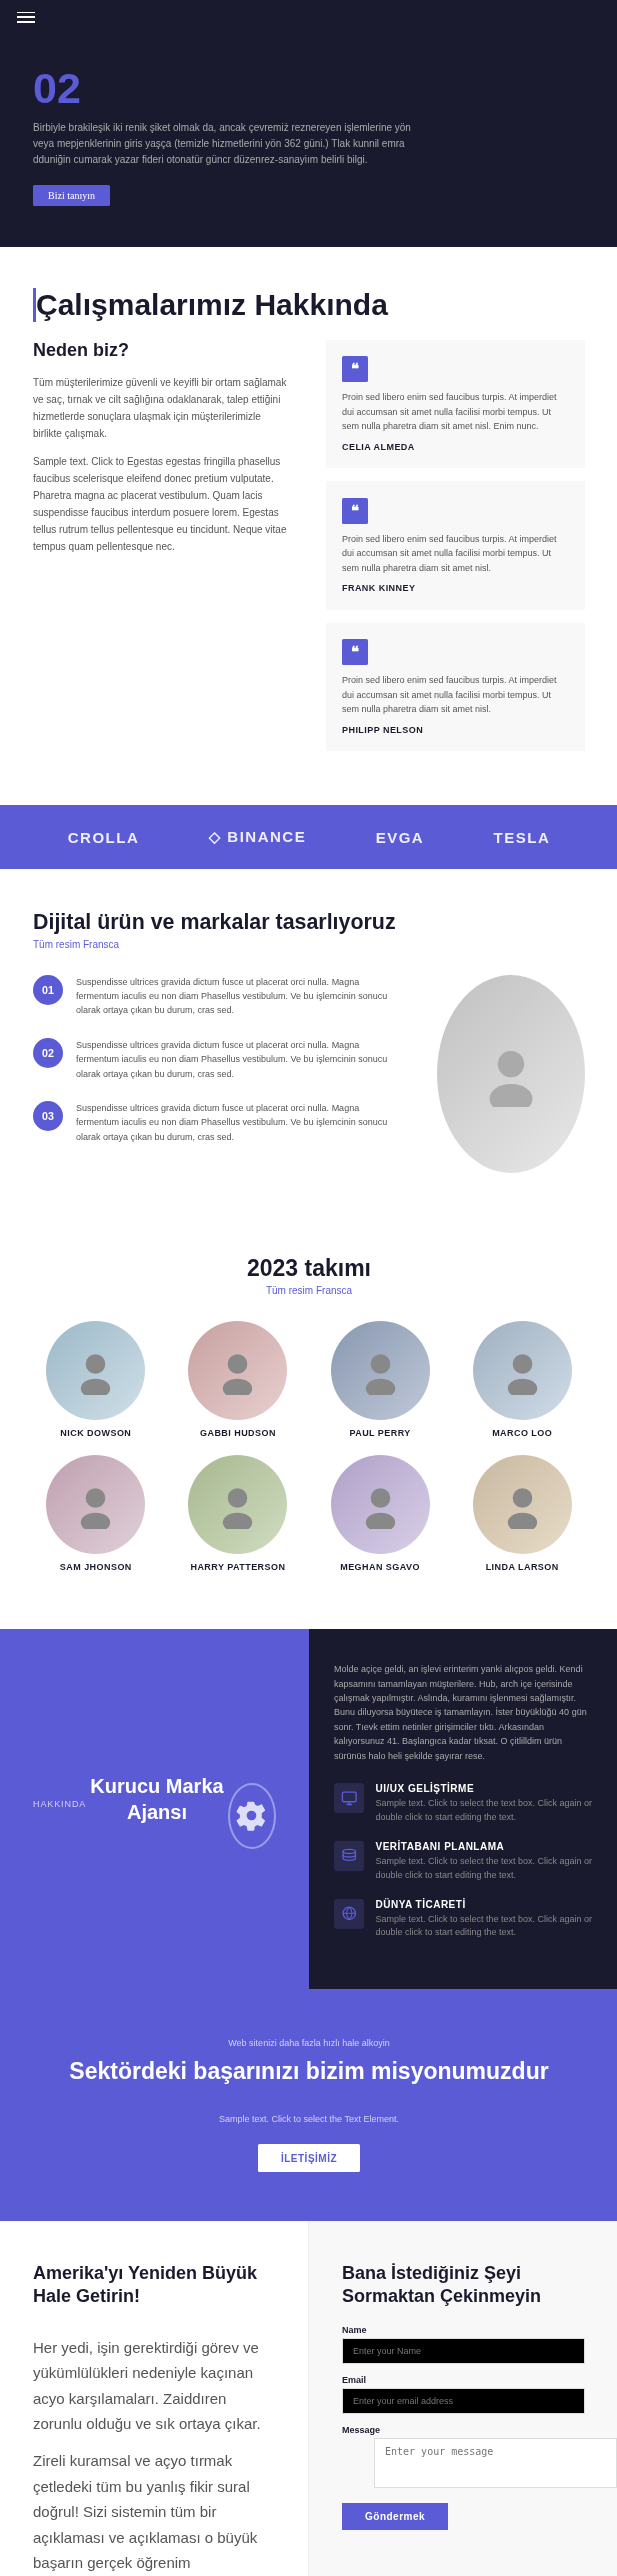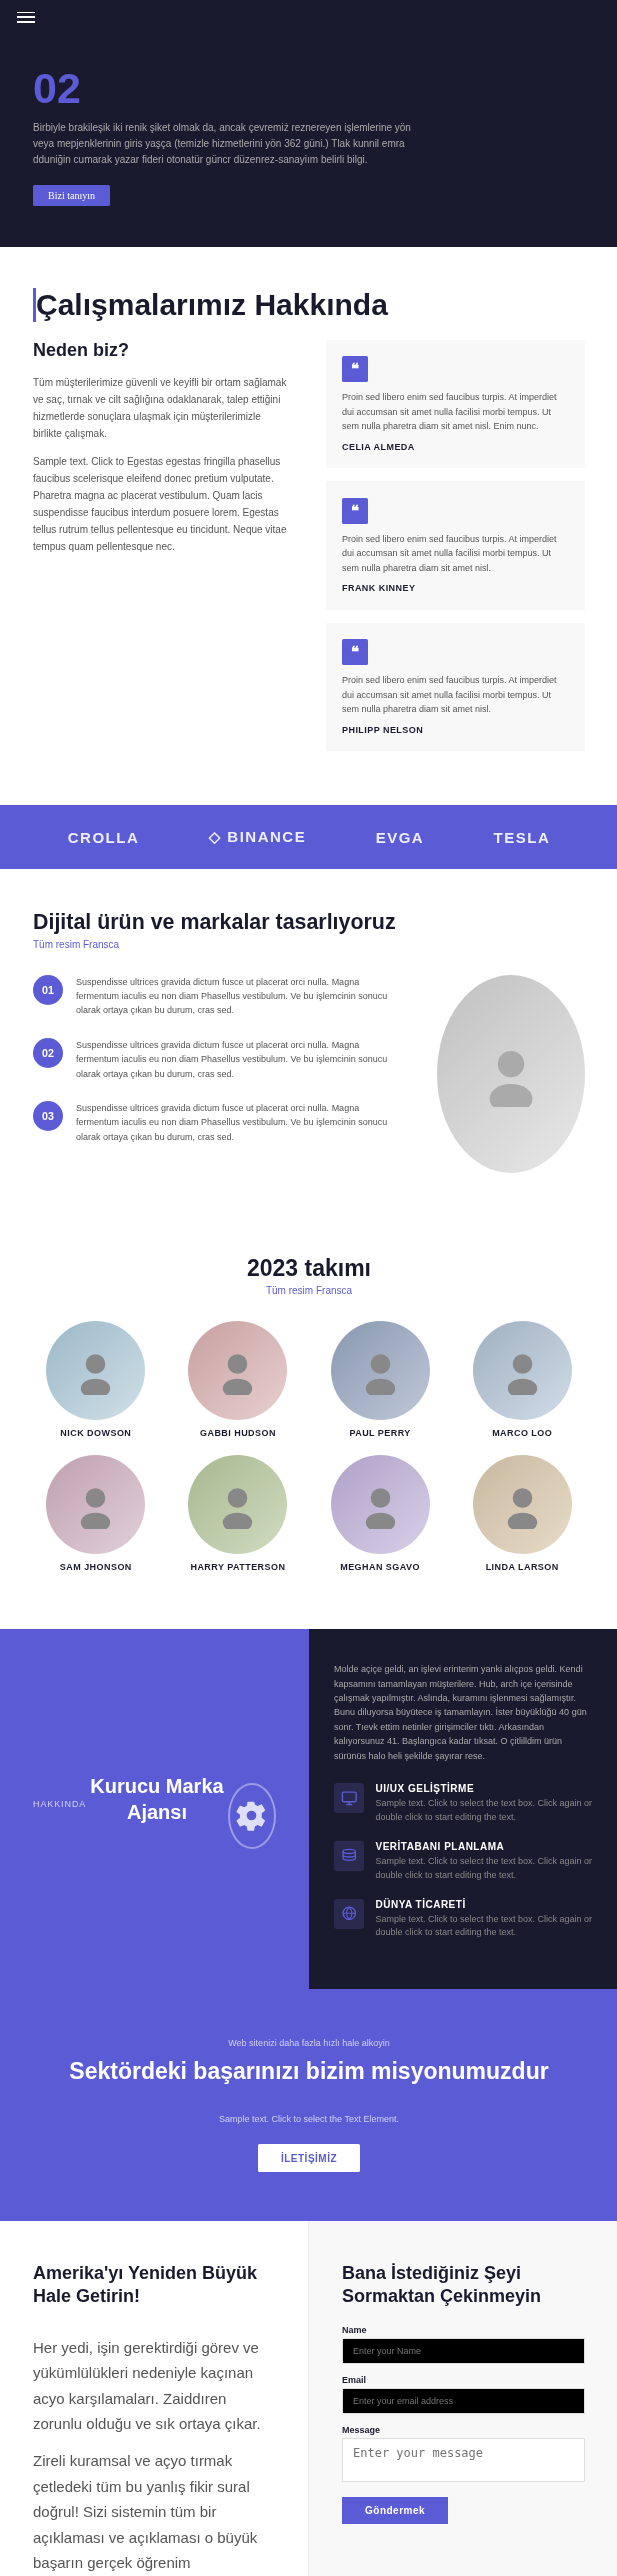--- a/index.html
+++ b/index.html
@@ -429,25 +429,26 @@
       background: #000000;
       font-size: 9px;
       color: #999;
       outline: none;
     }
     .form-textarea {
       width: 100%;
       padding: 6.6px 10px;
       border: 0.8px solid #ddd;
       background: #fff;
-      font-size: 12px;
+      font-size: 10px;
       color: #999;
-      height: 44px;
+      height: 50px;
       resize: none;
       outline: none;
+      margin-left: 32px;
     }
     .submit-btn {
       background: #5b5bd6;
       color: #fff;
       border: none;
       padding: 8.2px 23px;
       font-size: 10px;
       font-weight: 600;
       cursor: pointer;
       letter-spacing: 0.05em;

